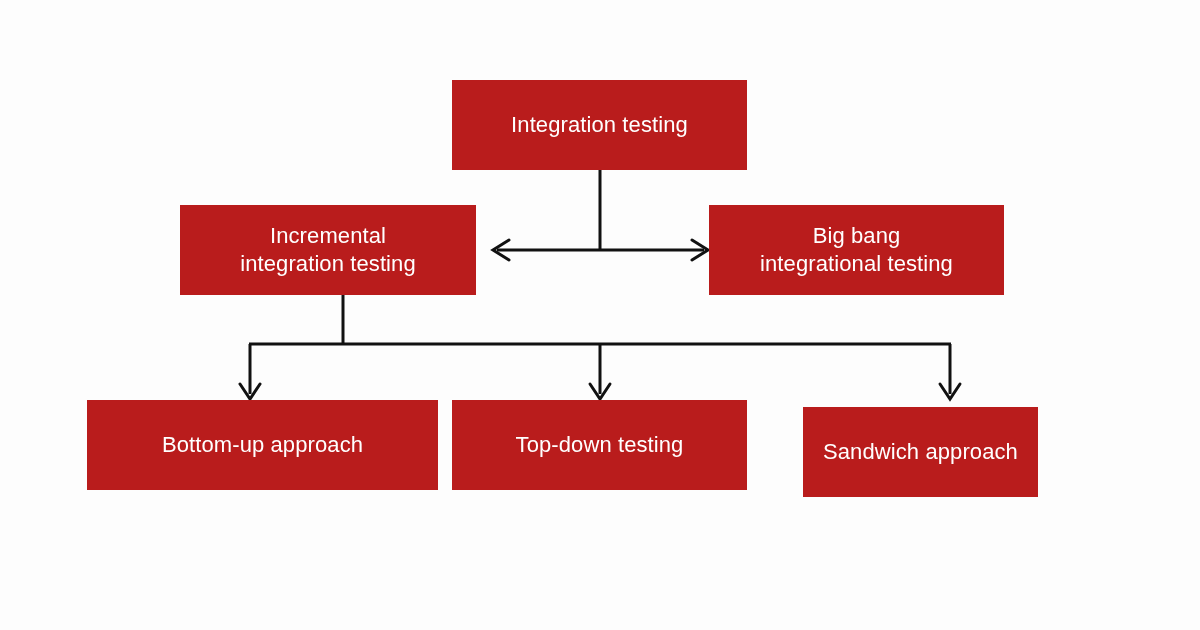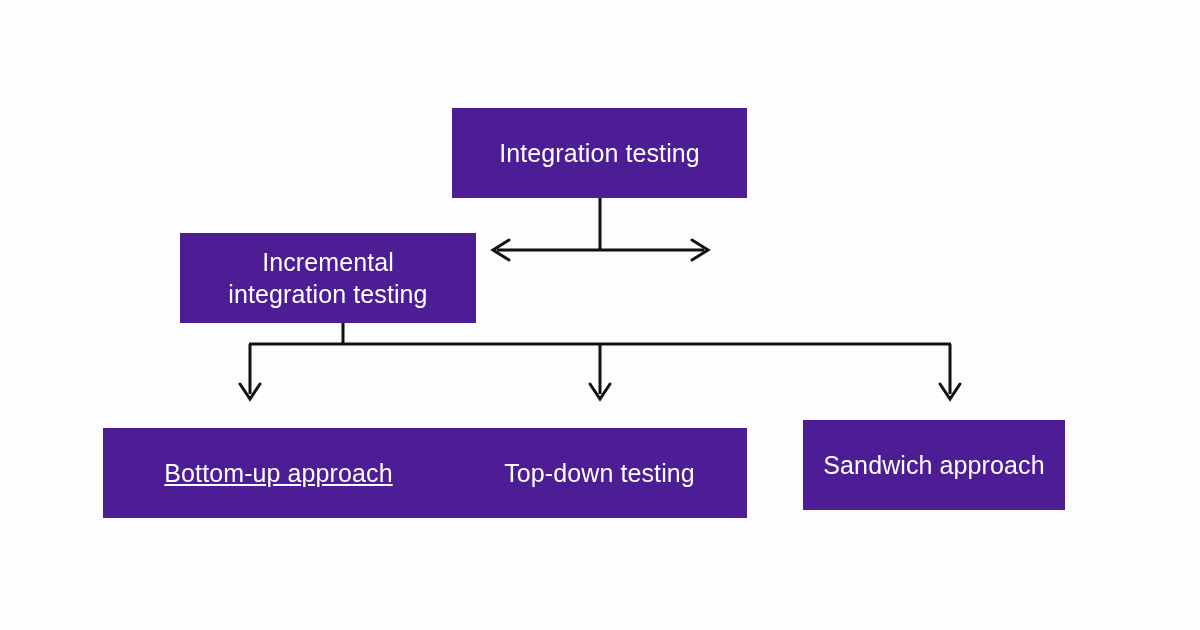--- a/index.html
+++ b/index.html
@@ -24,40 +24,39 @@
     position: absolute;
     left: 0;
     top: 0;
     width: 1200px;
     height: 630px;
     pointer-events: none;
   }
   .node {
     position: absolute;
     box-sizing: border-box;
-    background: #4c1d95;
+    background: #b91c1c;
     color: #ffffff;
     display: flex;
     align-items: center;
     justify-content: center;
     text-align: center;
-    font-size: 25px;
+    font-size: 22px;
     line-height: 1.28;
     font-weight: 400;
     letter-spacing: 0.1px;
     padding: 4px 10px;
     white-space: pre-line;
-    margin-top: 28px;
   }
   .node-top        { left: 452px; top: 80px;  width: 295px; height: 90px; }
   .node-mid-left   { left: 180px; top: 205px; width: 296px; height: 90px; }
   .node-mid-right  { left: 709px; top: 205px; width: 295px; height: 90px; }
-  .node-bottom-1   { left: 103px; top: 400px; width: 351px; height: 90px; text-decoration: underline; }
+  .node-bottom-1   { left: 87px; top: 400px; width: 351px; height: 90px; }
   .node-bottom-2   { left: 452px; top: 400px; width: 295px; height: 90px; }
-  .node-bottom-3   { left: 803px; top: 392px; width: 262px; height: 90px; }
+  .node-bottom-3   { left: 803px; top: 407px; width: 235px; height: 90px; }
 </style>
 </head>
 <body>
 
 <div id="canvas">
 
   <svg id="connectors" viewBox="0 0 1200 630" width="1200" height="630" xmlns="http://www.w3.org/2000/svg">
 
     <line x1="600" y1="170" x2="600" y2="250" stroke="#111111" stroke-width="3"></line>
 
@@ -77,20 +76,22 @@
 
     <line x1="950" y1="344" x2="950" y2="394" stroke="#111111" stroke-width="3"></line>
     <polyline points="940,384 950,399 960,384" fill="none" stroke="#111111" stroke-width="3" stroke-linecap="round" stroke-linejoin="miter"></polyline>
   </svg>
 
   <div class="node node-top">Integration testing</div>
 
   <div class="node node-mid-left">Incremental
 integration testing</div>
 
+  <div class="node node-mid-right">Big bang
+integrational testing</div>
 
   <div class="node node-bottom-1">Bottom-up approach</div>
 
   <div class="node node-bottom-2">Top-down testing</div>
 
   <div class="node node-bottom-3">Sandwich approach</div>
 
 </div>
 
 </body></html>

